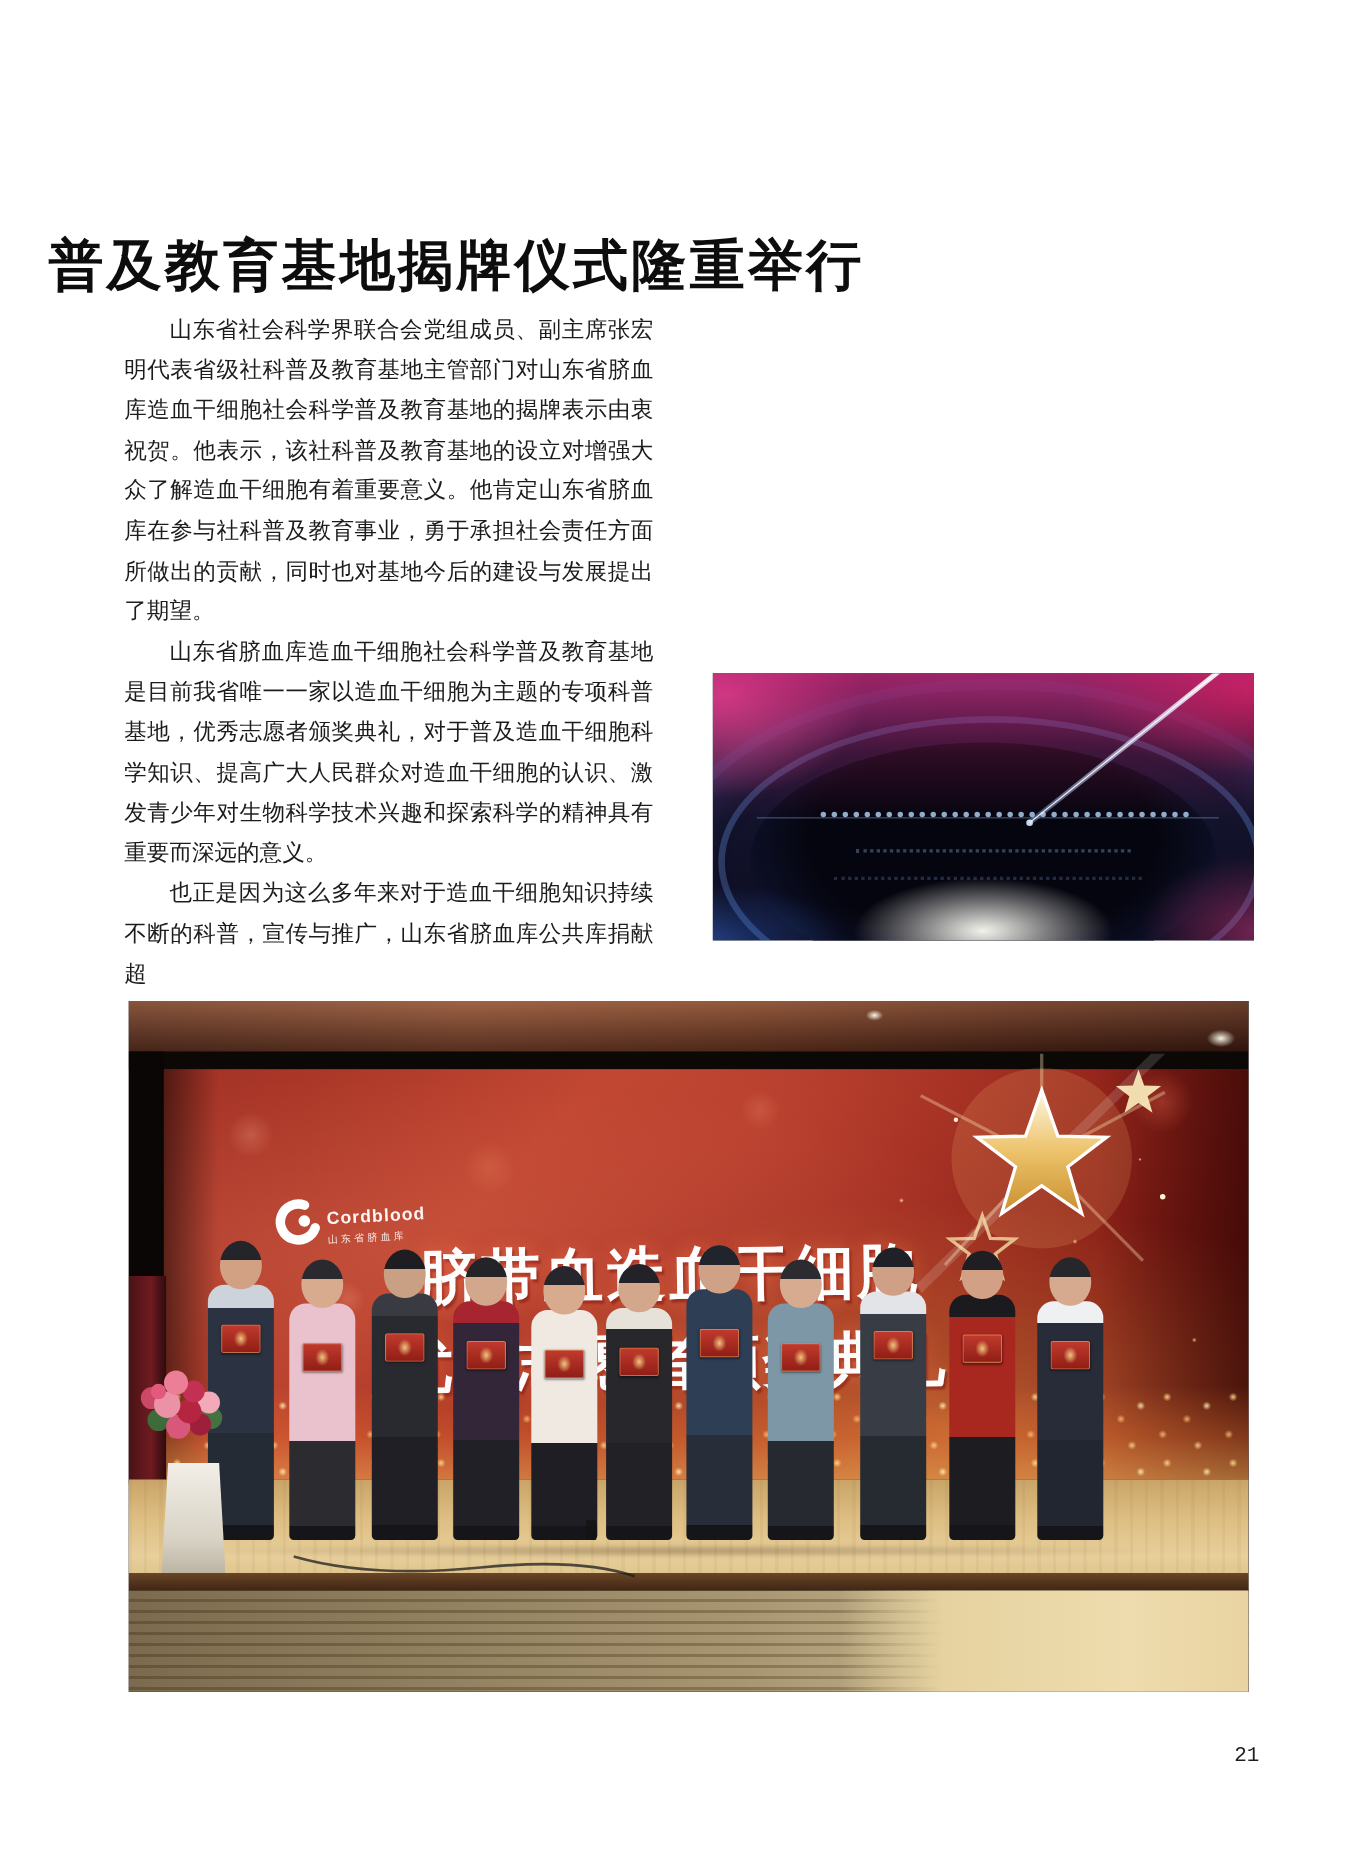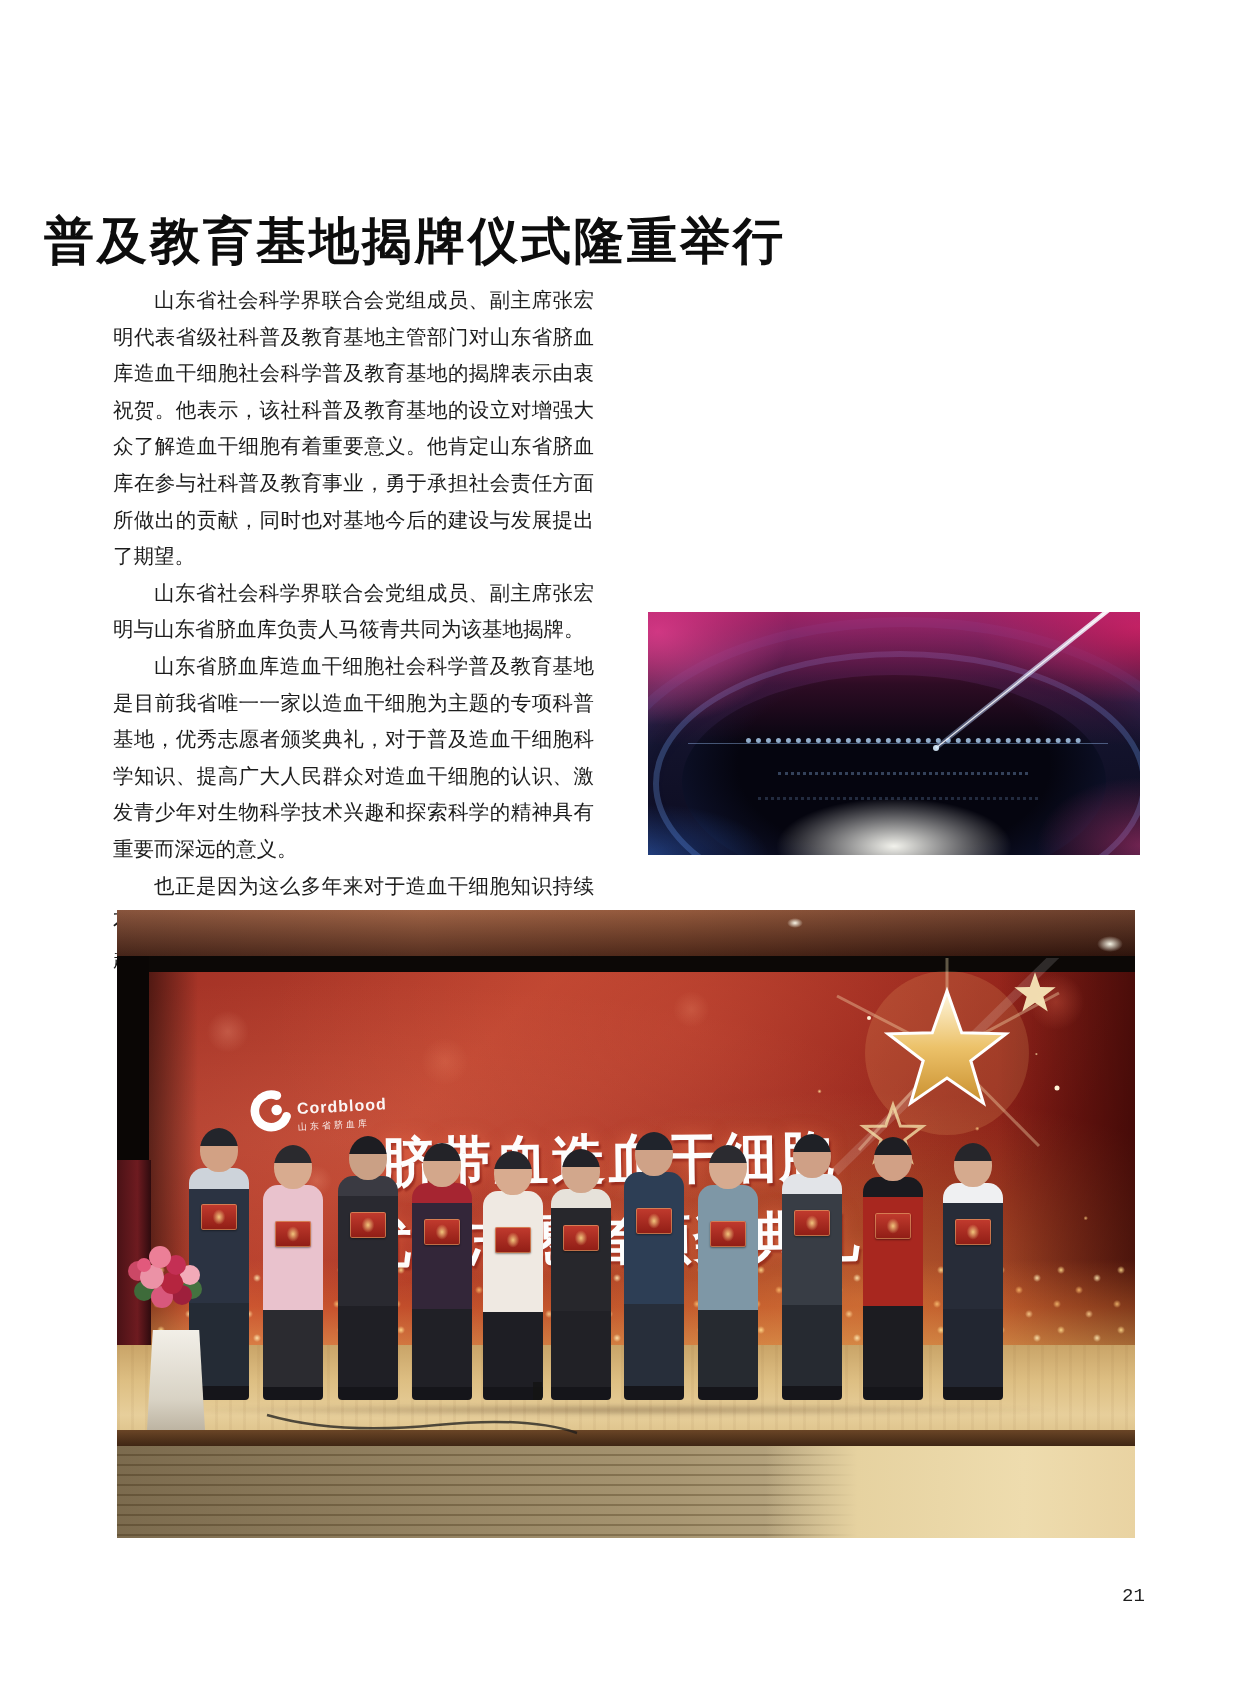--- a/index.html
+++ b/index.html
@@ -147,21 +147,20 @@
 </head>
 <body>
 
 <div class="page">
 
 
   <h1 class="title">普及教育基地揭牌仪式隆重举行</h1>
 
   <div class="col col-left">
     <p class="indent">山东省社会科学界联合会党组成员、副主席张宏明代表省级社科普及教育基地主管部门对山东省脐血库造血干细胞社会科学普及教育基地的揭牌表示由衷祝贺。他表示，该社科普及教育基地的设立对增强大众了解造血干细胞有着重要意义。他肯定山东省脐血库在参与社科普及教育事业，勇于承担社会责任方面所做出的贡献，同时也对基地今后的建设与发展提出了期望。</p>
-    <p class="indent">山东省社会科学界联合会党组成员、副主席张宏明与山东省脐血库负责人马筱青共同为该基地揭牌。</p>
     <p class="indent">山东省脐血库造血干细胞社会科学普及教育基地是目前我省唯一一家以造血干细胞为主题的专项科普基地，优秀志愿者颁奖典礼，对于普及造血干细胞科学知识、提高广大人民群众对造血干细胞的认识、激发青少年对生物科学技术兴趣和探索科学的精神具有重要而深远的意义。</p>
     <p class="indent">也正是因为这么多年来对于造血干细胞知识持续不断的科普，宣传与推广，山东省脐血库公共库捐献超</p>
   </div>
   <div class="col col-right">
   </div>
 
   <div class="lab-photo">
     <div class="lab-ring1"></div>
     <div class="lab-ring2"></div>
     <div class="lab-dish"></div>

